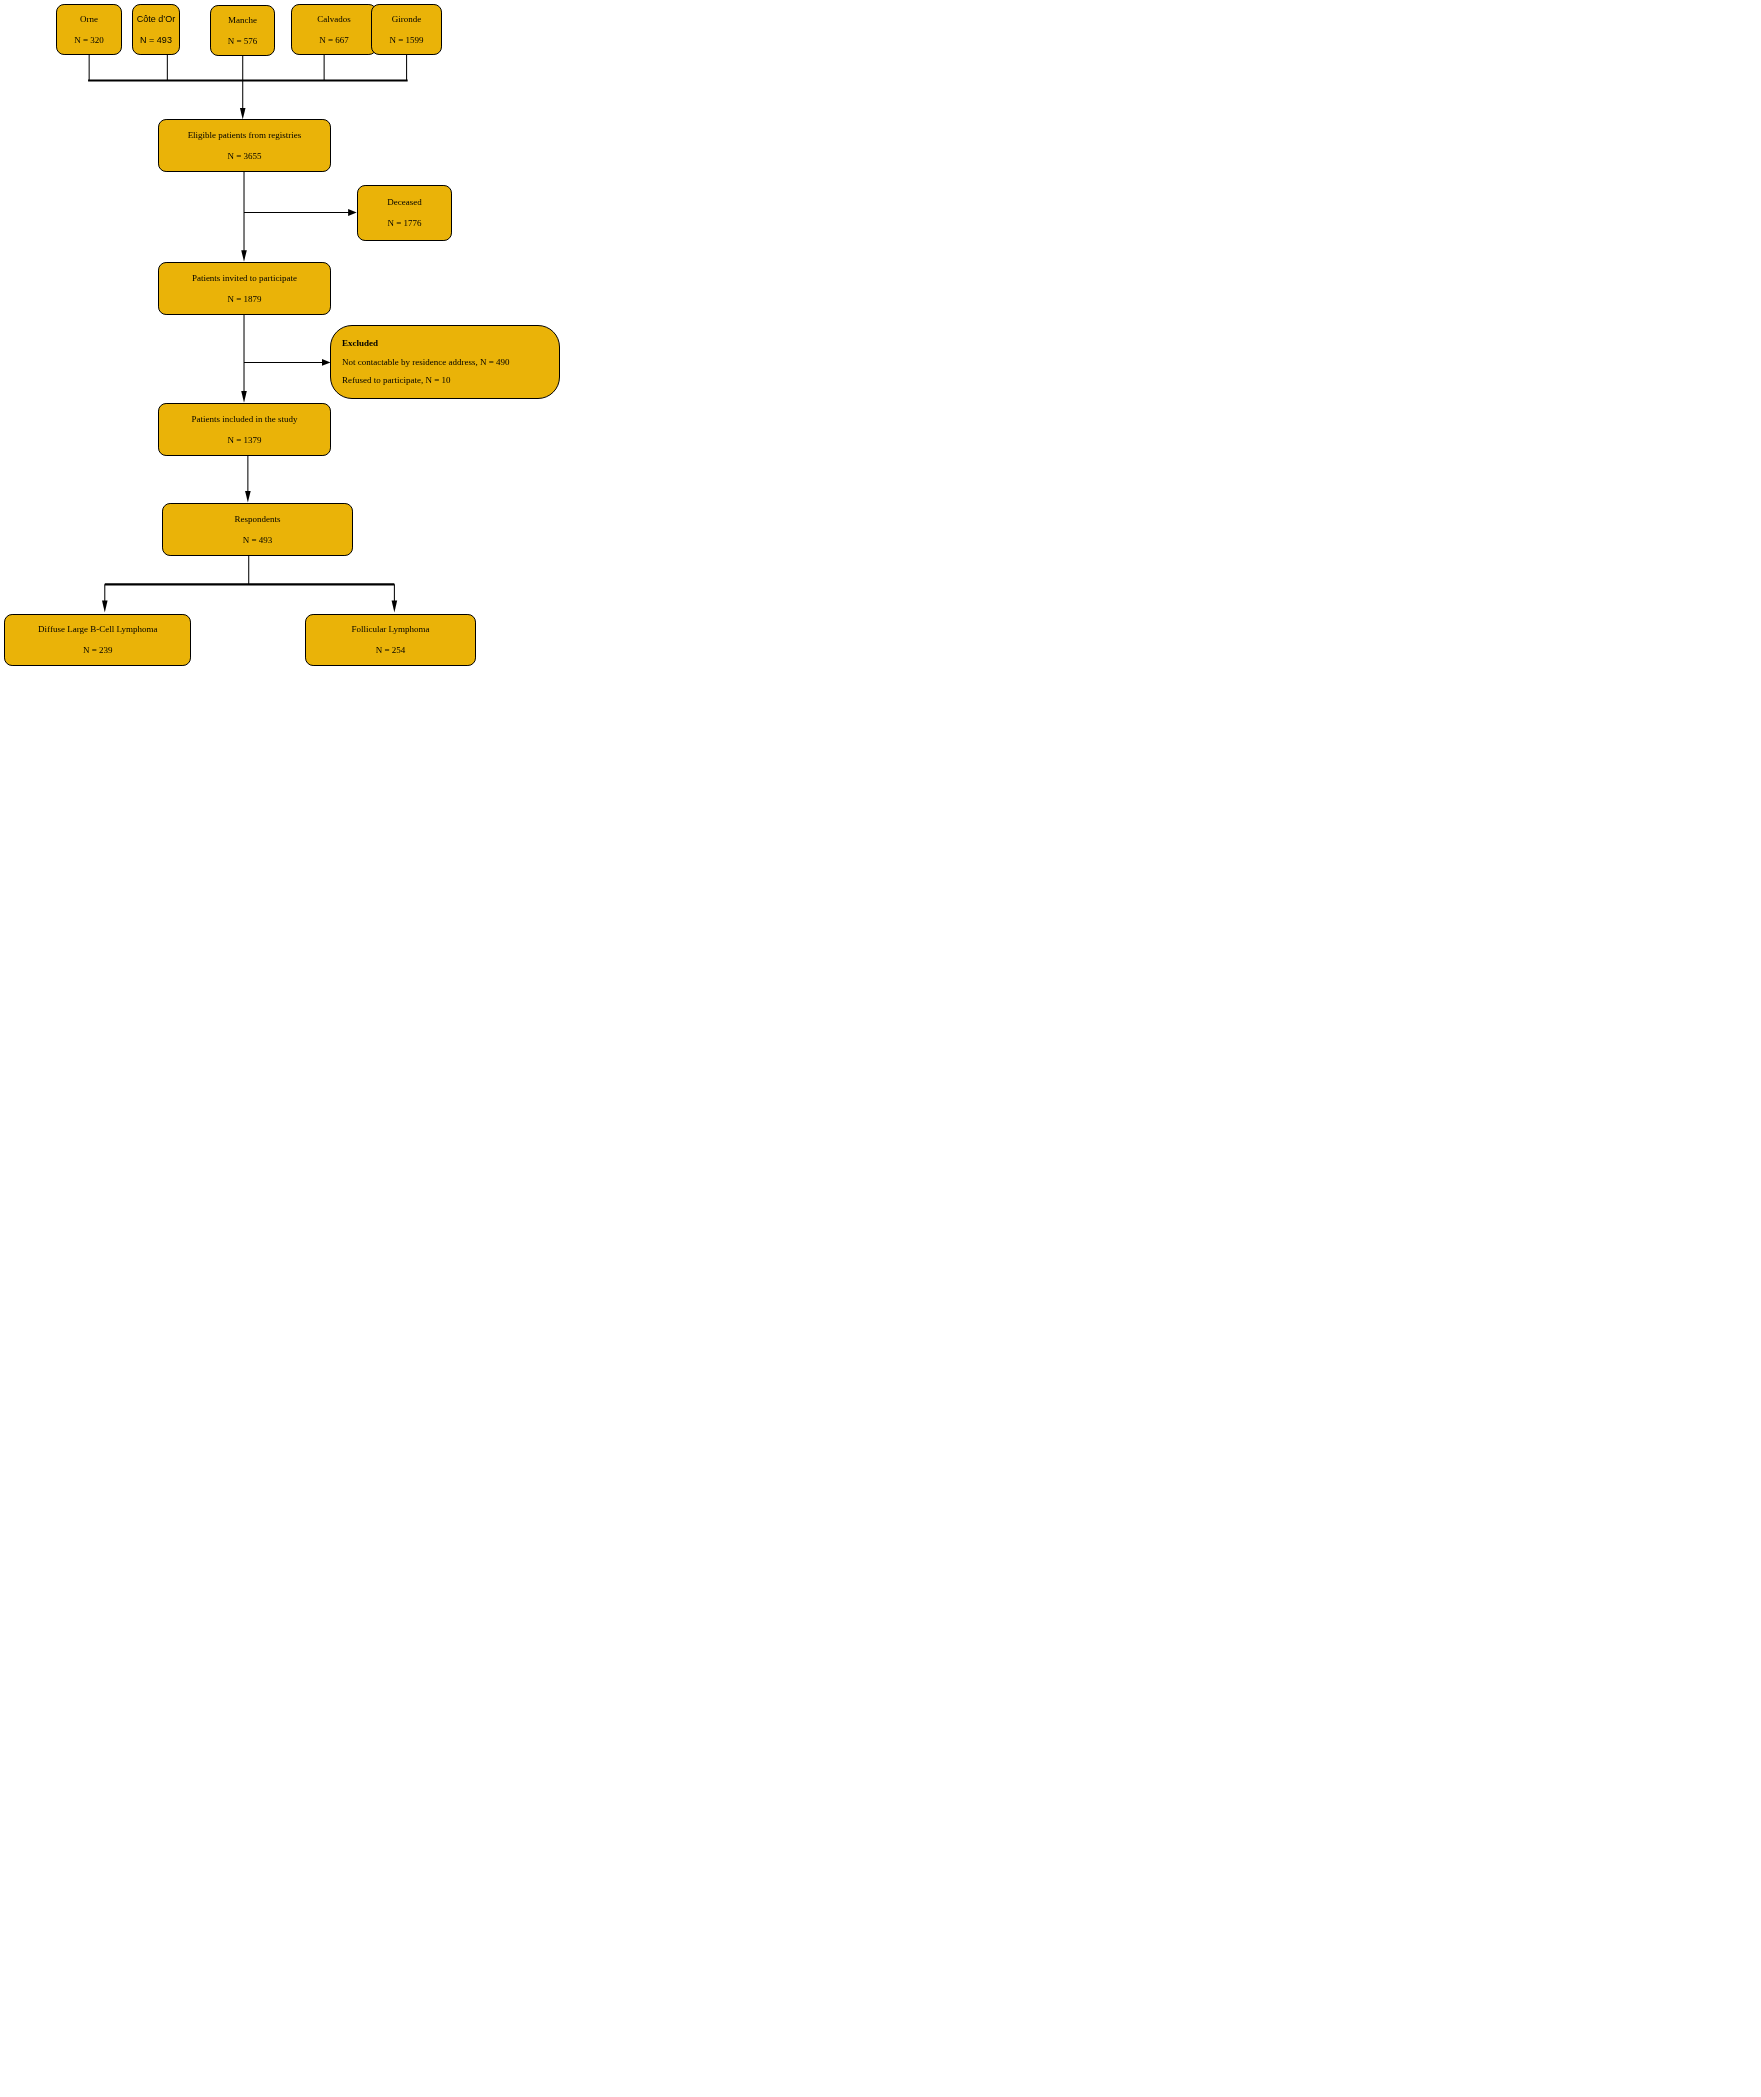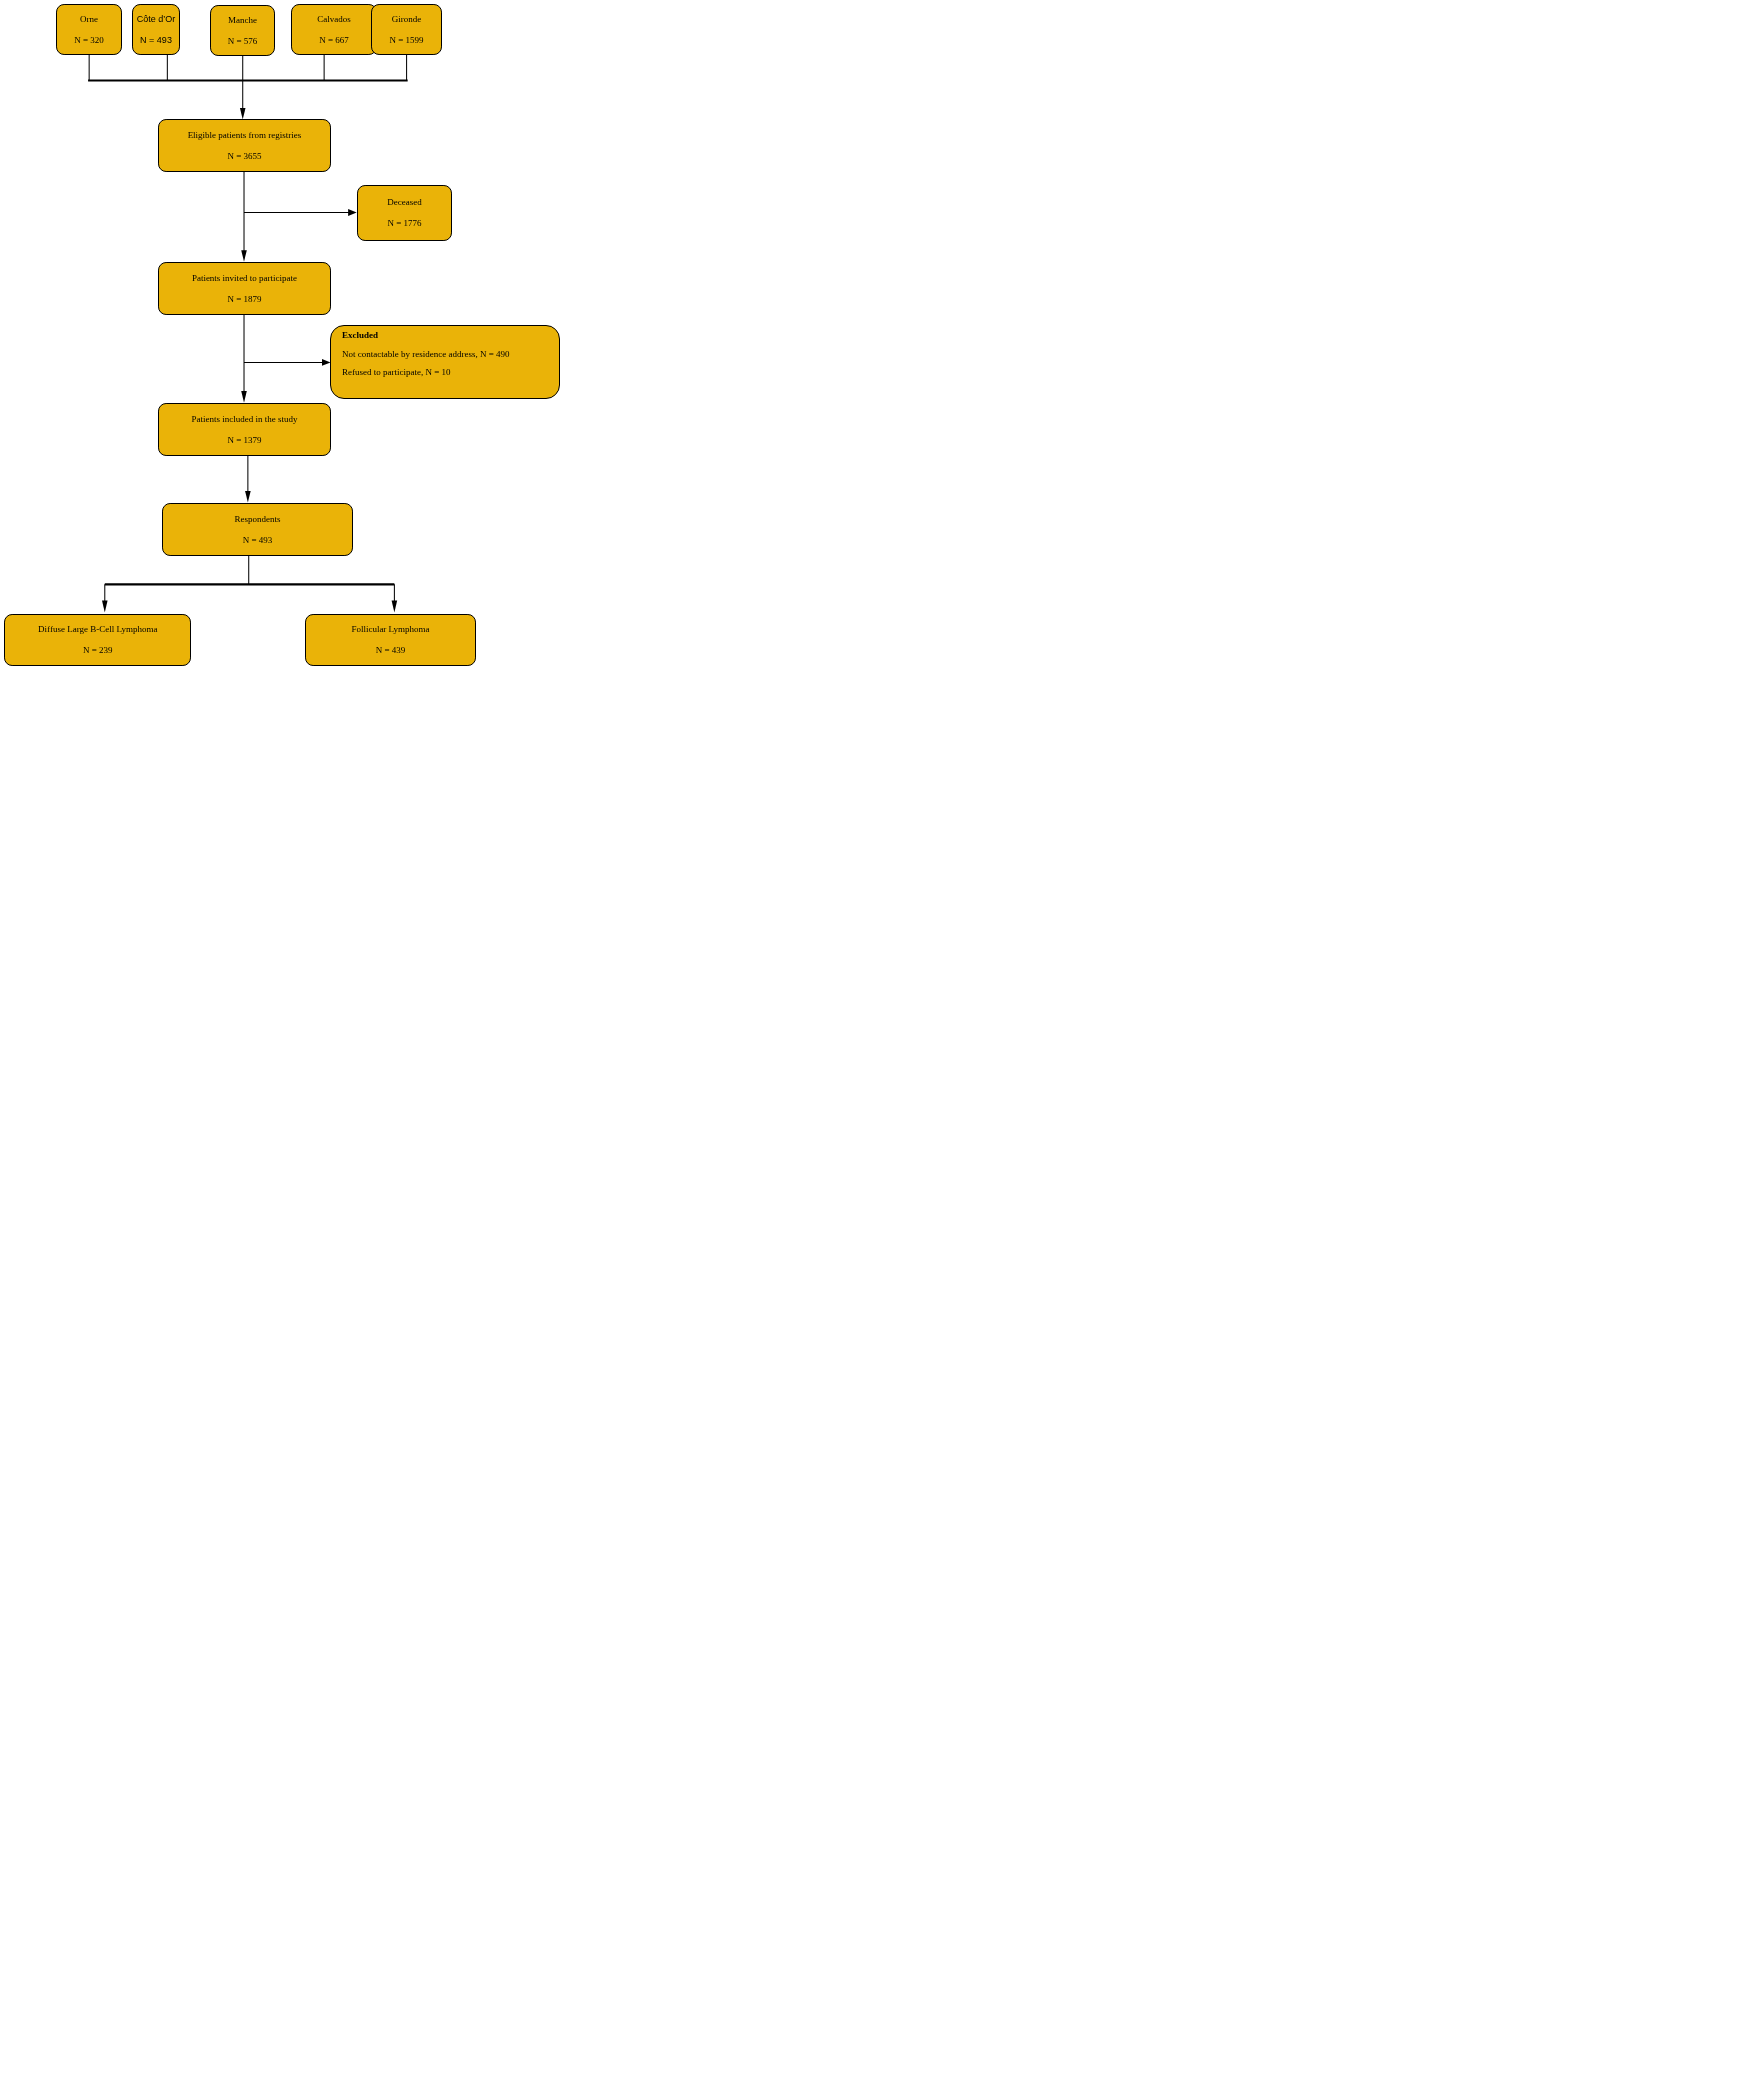--- a/index.html
+++ b/index.html
@@ -34,23 +34,23 @@
     text-align:center;
     font-size:9px;
     line-height:1.15;
     padding:1.7px 3.4px;
   }
   .node .count{margin-top:10.7px;}
   .node.sans{font-family:"Liberation Sans", sans-serif;}
   .node.excluded{
     align-items:flex-start;
     text-align:left;
-    justify-content:flex-start;
+    justify-content:center;
     padding:4.3px 11px;
-    border-radius:14px;
+    border-radius:22px;
   }
   .node.excluded .heading{font-weight:bold;}
   .node.excluded .count,
   .node.excluded .reason{margin-top:8px;}
 </style>
 </head>
 <body>
 
 <div class="canvas">
 
@@ -154,17 +154,17 @@
     <div class="label">Respondents</div>
     <div class="count">N = 493</div>
   </div>
 
   <div class="node" style="left:4.3px;top:614px;width:187px;height:52px;">
     <div class="label">Diffuse Large B-Cell Lymphoma</div>
     <div class="count">N = 239</div>
   </div>
   <div class="node" style="left:305px;top:614px;width:171px;height:52px;">
     <div class="label">Follicular Lymphoma</div>
-    <div class="count">N = 439</div>
+    <div class="count">N = 254</div>
   </div>
 
 </div>
 
 
 </body></html>

